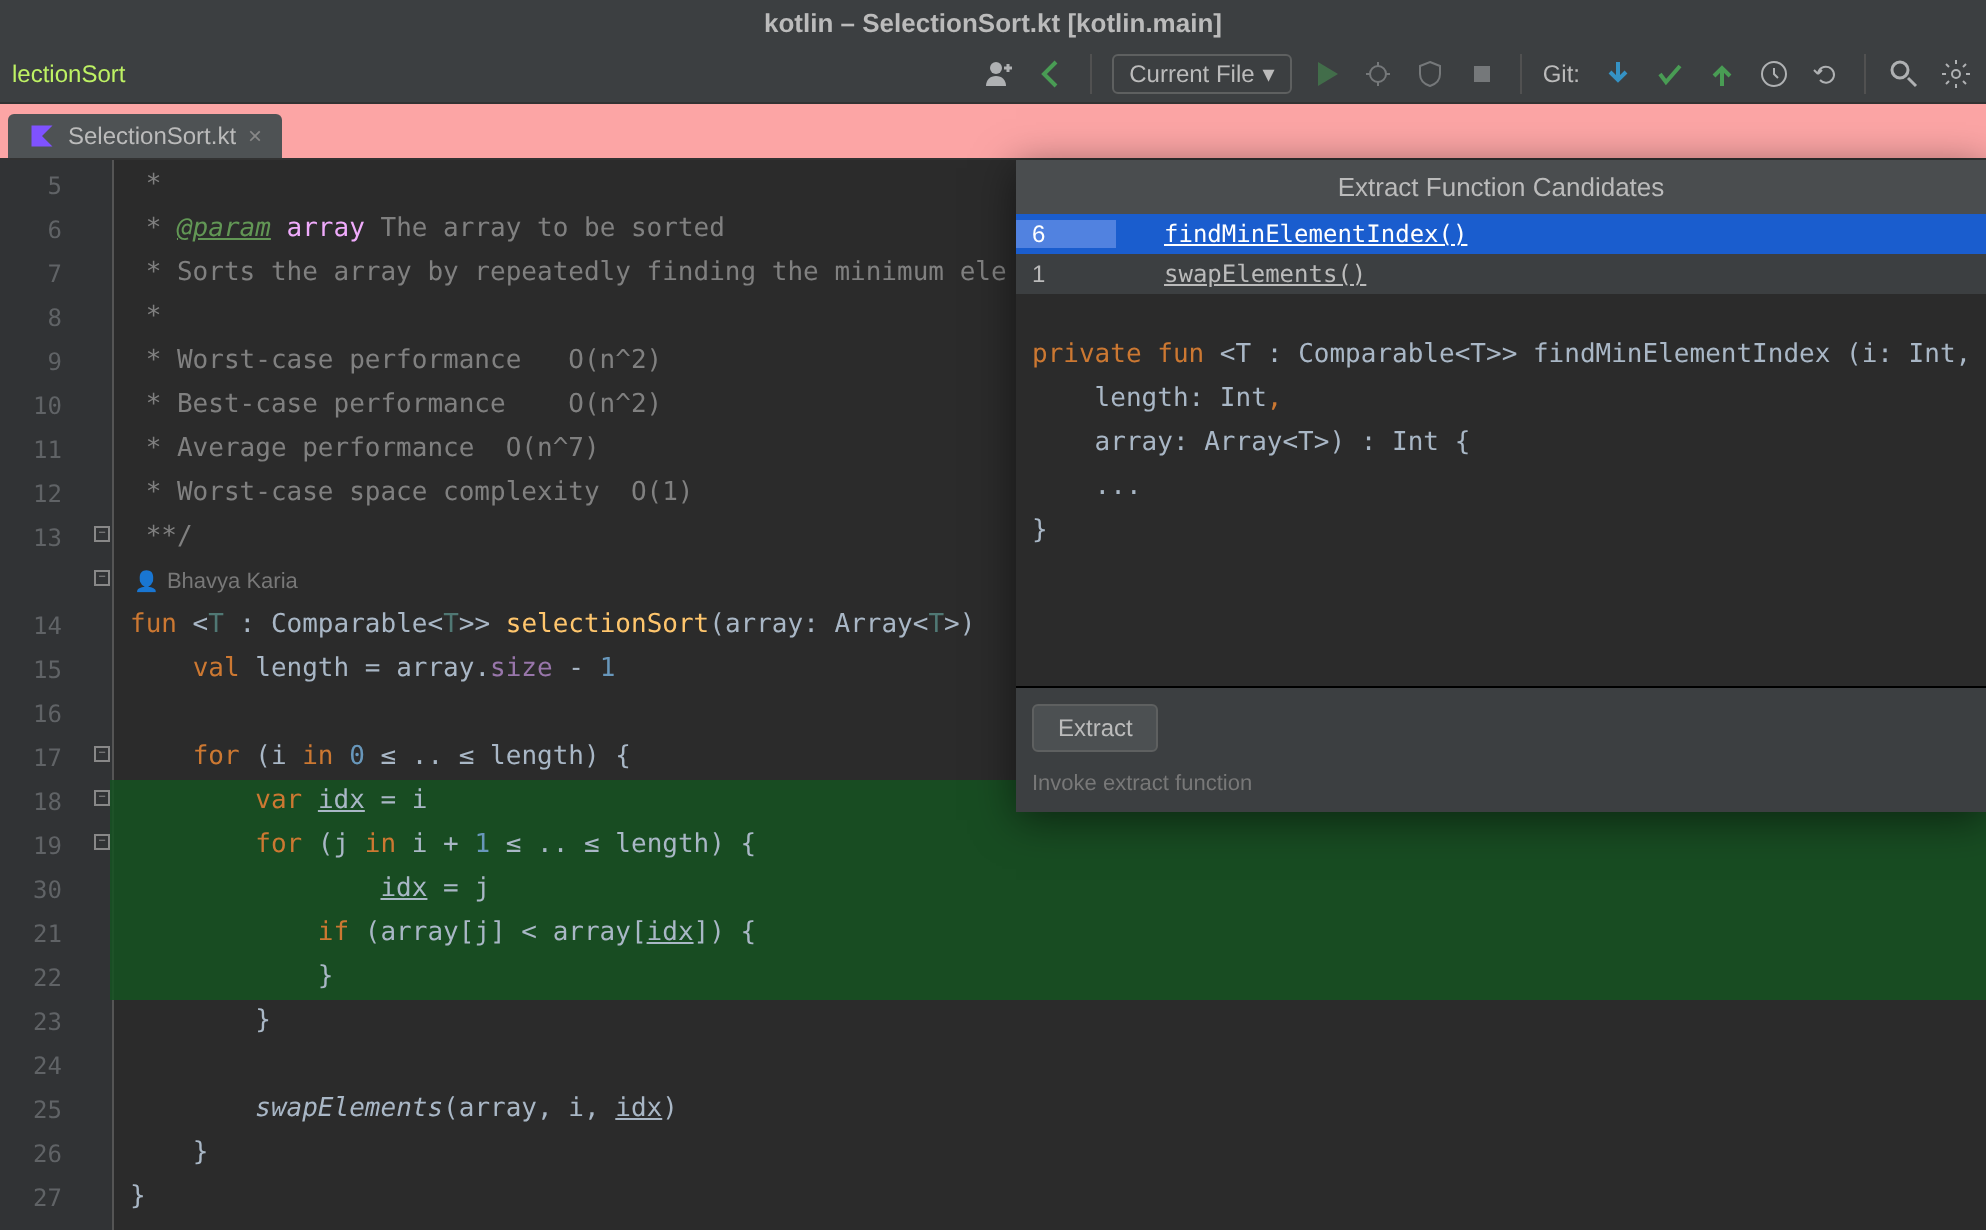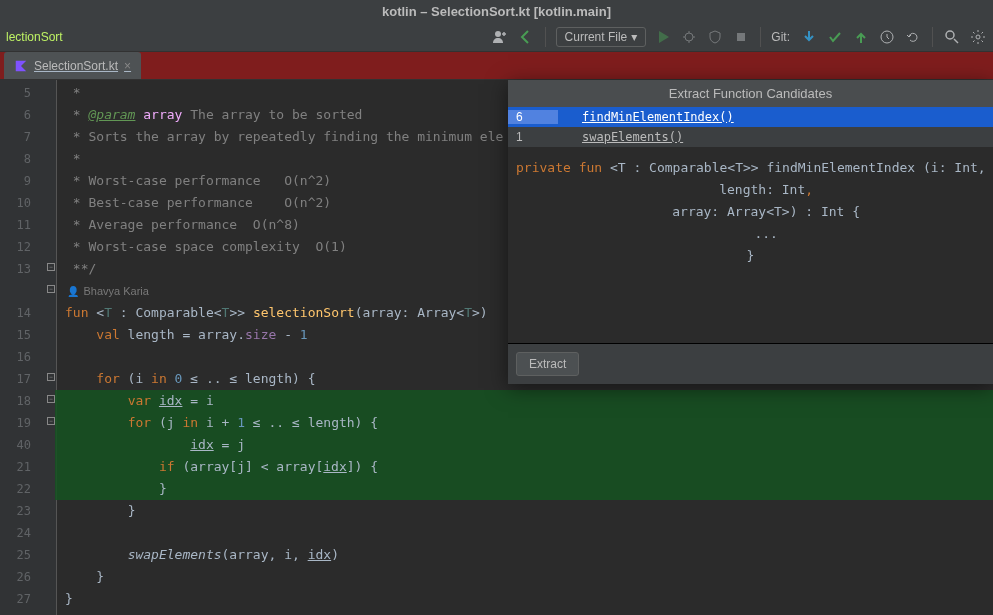--- a/index.html
+++ b/index.html
@@ -46,26 +46,26 @@
   color: #bbb;
   display: flex;
   align-items: center;
   gap: 4px;
   font-family: -apple-system, sans-serif;
   font-size: 12px;
   cursor: pointer;
 }
 .git-label { color: #bbb; font-family: -apple-system, sans-serif; font-size: 12px; margin-right: 2px; }
 .tabbar {
-  background: #7f1d1d;
+  background: #fca5a5;
   height: 28px;
   display: flex;
+  align-items: flex-end;
   padding-left: 4px;
   border-bottom: 1px solid #323232;
-  text-decoration: underline;
 }
 .tab {
   background: #4e5254;
   padding: 4px 10px;
   display: flex;
   align-items: center;
   gap: 6px;
   color: #bbb;
   font-family: -apple-system, sans-serif;
   font-size: 12px;
@@ -175,27 +175,26 @@
 }
 .candidate-row.selected { background: #1a5dce; color: #fff; }
 .candidate-count {
   width: 50px;
   padding-left: 8px;
 }
 .candidate-row.selected .candidate-count { background: #5182e0; }
 .candidate-name { padding-left: 24px; font-family: 'Menlo', monospace; text-decoration: underline; }
 .preview {
   background: #2b2b2b;
-  padding: 10px 8px;
+  padding: 20px 8px;
   font-family: 'Menlo', monospace;
   font-size: 13px;
   line-height: 22px;
   white-space: pre;
   min-height: 196px;
-  text-align: center;
 }
 .popup-footer {
   padding: 8px;
   border-top: 1px solid #000000;
 }
 .extract-btn {
   background: #4c5052;
   border: 1px solid #5e6060;
   color: #bbb;
   padding: 4px 12px;
@@ -322,21 +321,21 @@
     <div class="line-num">11</div>
     <div class="line-num">12</div>
     <div class="line-num">13</div>
     <div class="line-num" style="height:22px"></div>
     <div class="line-num">14</div>
     <div class="line-num">15</div>
     <div class="line-num">16</div>
     <div class="line-num">17</div>
     <div class="line-num">18</div>
     <div class="line-num">19</div>
-    <div class="line-num">40</div>
+    <div class="line-num">30</div>
     <div class="line-num">21</div>
     <div class="line-num">22</div>
     <div class="line-num">23</div>
     <div class="line-num">24</div>
     <div class="line-num">25</div>
     <div class="line-num">26</div>
     <div class="line-num">27</div>
   </div>
   <div class="fold-gutter">
     <div class="fold-mark" style="top:183px">−</div>
@@ -347,21 +346,21 @@
   </div>
   <div class="code">
     <div class="highlight-block" style="top:310px;left:-2px;width:940px;height:110px;background:#155221;opacity:0.85"></div>
     <div class="code-content">
       <div class="code-line"><span class="c-comment"> *</span></div>
       <div class="code-line"><span class="c-comment"> * </span><span class="c-doctag">@param</span><span class="c-docparam"> array</span><span class="c-comment"> The array to be sorted</span></div>
       <div class="code-line"><span class="c-comment"> * Sorts the array by repeatedly finding the minimum ele</span></div>
       <div class="code-line"><span class="c-comment"> *</span></div>
       <div class="code-line"><span class="c-comment"> * Worst-case performance   O(n^2)</span></div>
       <div class="code-line"><span class="c-comment"> * Best-case performance    O(n^2)</span></div>
-      <div class="code-line"><span class="c-comment"> * Average performance  O(n^8)</span></div>
+      <div class="code-line"><span class="c-comment"> * Average performance  O(n^7)</span></div>
       <div class="code-line"><span class="c-comment"> * Worst-case space complexity  O(1)</span></div>
       <div class="code-line"><span class="c-comment"> **/</span></div>
       <div class="author-line"><span class="author-icon">👤</span><span>Bhavya Karia</span></div>
       <div class="code-line"><span class="c-keyword">fun</span><span> &lt;</span><span class="c-type">T</span><span> : </span><span>Comparable</span><span>&lt;</span><span class="c-type">T</span><span>&gt;&gt; </span><span class="c-funcname">selectionSort</span><span>(array: Array&lt;</span><span class="c-type">T</span><span>&gt;) </span></div>
       <div class="code-line"><span>    </span><span class="c-keyword">val</span><span> length = array.</span><span class="c-prop">size</span><span> - </span><span class="c-num">1</span></div>
       <div class="code-line"></div>
       <div class="code-line"><span>    </span><span class="c-keyword">for</span><span> (i </span><span class="c-keyword">in</span><span> </span><span class="c-num">0</span><span> ≤ .. ≤ length) {</span></div>
       <div class="code-line"><span>        </span><span class="c-keyword">var</span><span> </span><span class="c-underline">idx</span><span> = i</span></div>
       <div class="code-line"><span>        </span><span class="c-keyword">for</span><span> (j </span><span class="c-keyword">in</span><span> i + </span><span class="c-num">1</span><span> ≤ .. ≤ length) {</span></div>
       <div class="code-line"><span>                </span><span class="c-underline">idx</span><span> = j</span></div>
@@ -387,13 +386,14 @@
     <span class="candidate-name">swapElements()</span>
   </div>
   <div class="preview"><span class="c-keyword">private</span> <span class="c-keyword">fun</span><span> &lt;T : Comparable&lt;T&gt;&gt; findMinElementIndex (i: Int,</span>
 <span>    length: Int</span><span class="c-keyword">,</span>
 <span>    array: Array&lt;T&gt;) : Int {</span>
 <span>    ...</span>
 <span>}</span></div>
   <div class="popup-footer">
     <button class="extract-btn">Extract</button>
   </div>
+  <div class="popup-hint">Invoke extract function</div>
 </div>
 
 </body></html>

